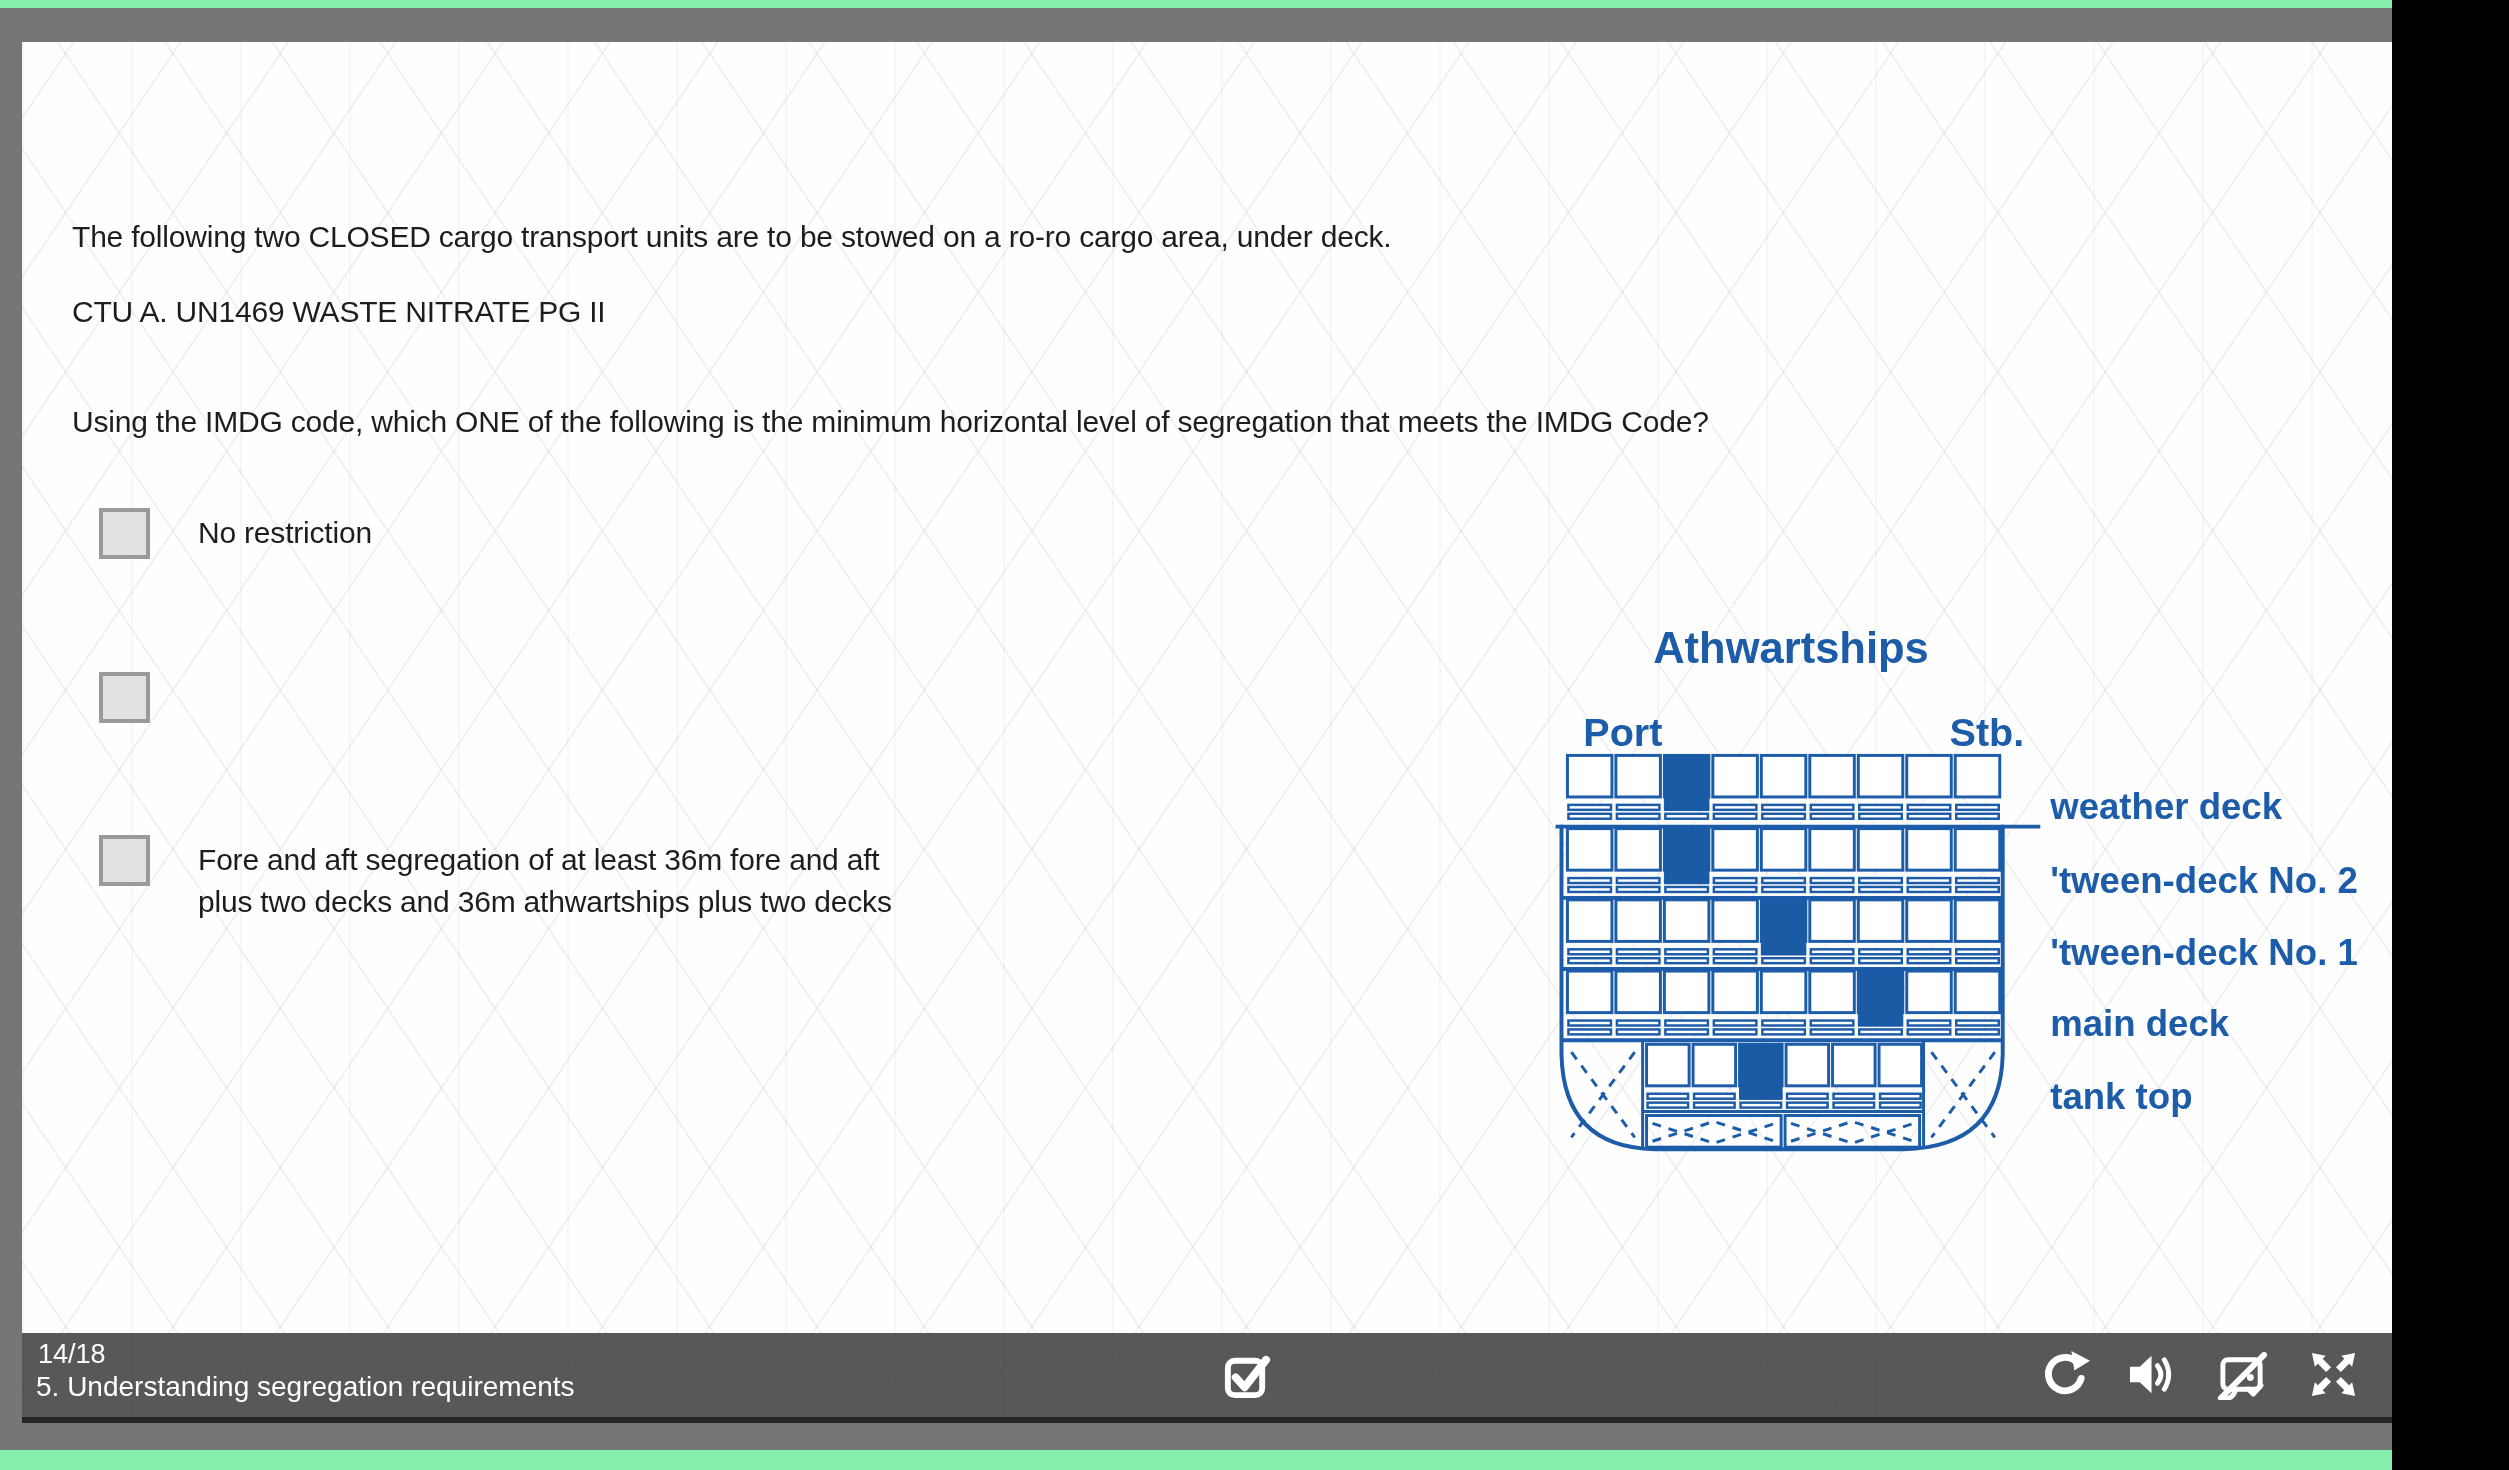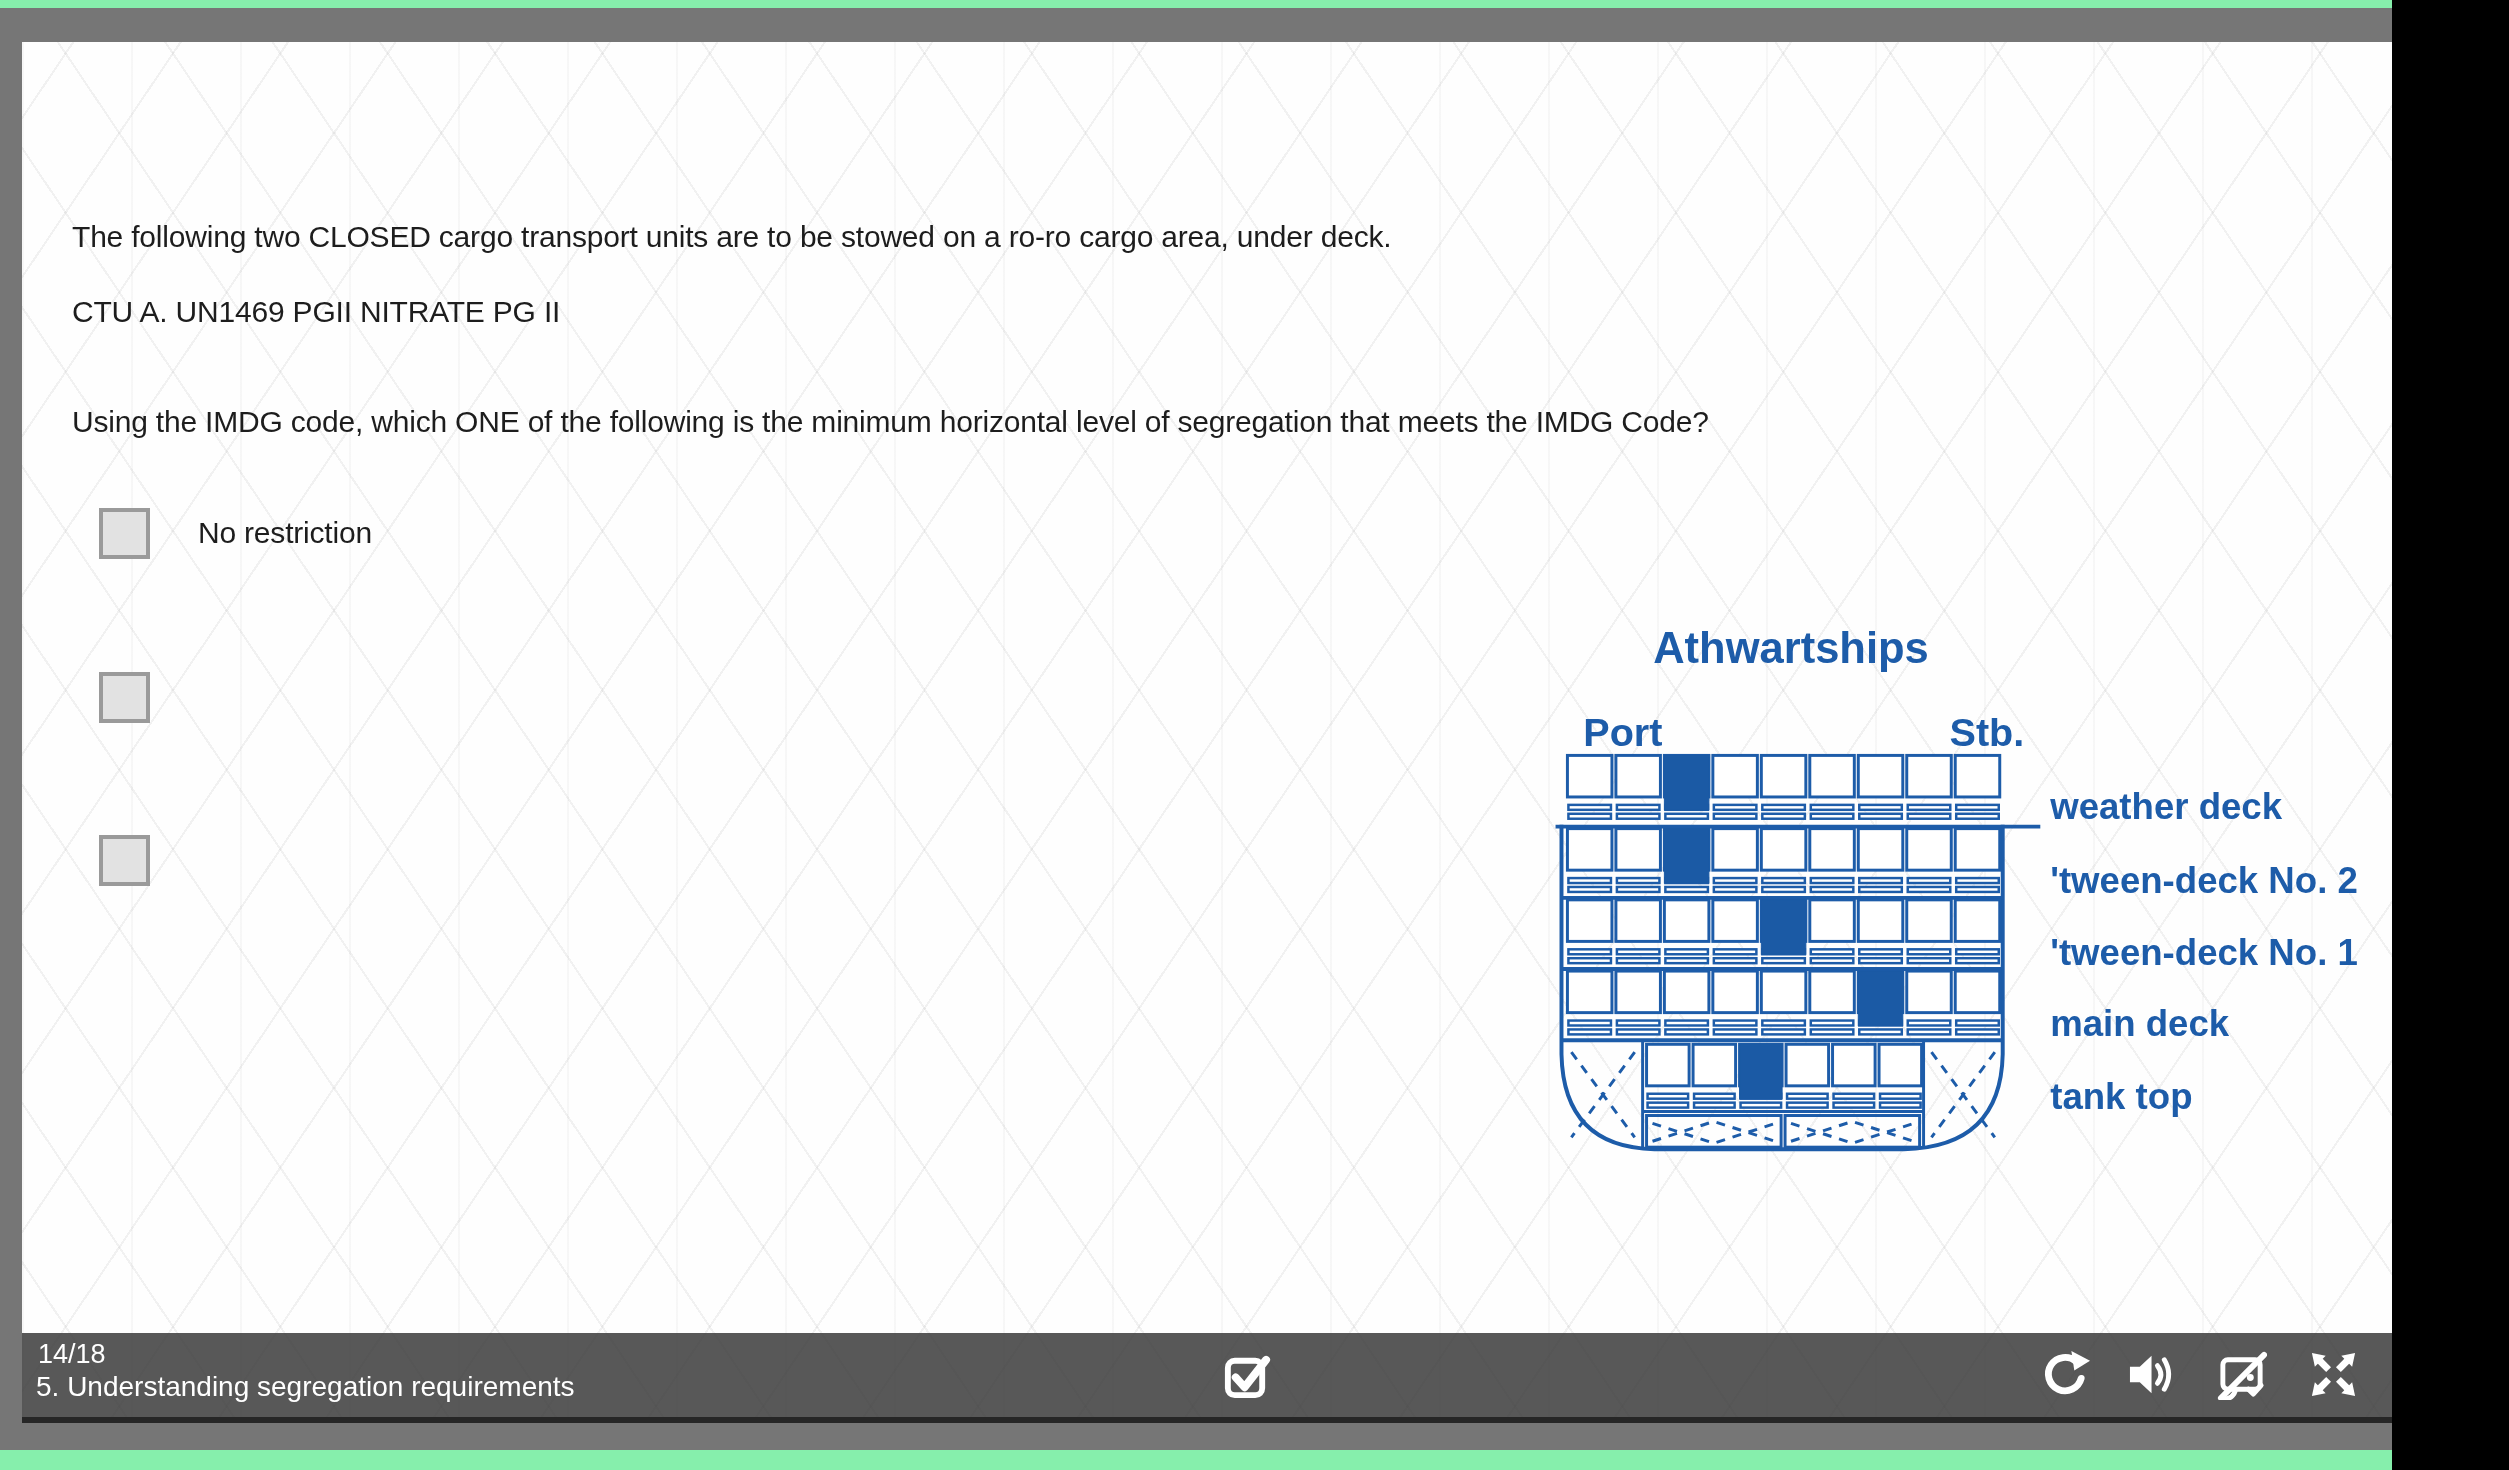--- a/index.html
+++ b/index.html
@@ -41,33 +41,35 @@
 </style>
 </head>
 <body>
 
 <div class="stage">
   <div class="frame"></div>
   <div class="slide">
 
     <div class="q-text q-intro">The following two CLOSED cargo transport units are to be stowed on a ro-ro cargo area, under deck.</div>
     <div class="q-text q-ctus">
-      <div>CTU A. UN1469 PGII NITRATE PG II</div>
+      <div>CTU A. UN1469 WASTE NITRATE PG II</div>
     </div>
     <div class="q-text q-prompt">Using the IMDG code, which ONE of the following is the minimum horizontal level of segregation that meets the IMDG Code?</div>
 
     <div class="option" style="top:466px">
       <div class="cb"></div>
       <div class="opt-label">No restriction</div>
     </div>
     <div class="option" style="top:630px">
       <div class="cb"></div>
     </div>
     <div class="option" style="top:793px">
       <div class="cb"></div>
+      <div class="opt-label">Fore and aft segregation of at least 36m fore and aft
+plus two decks and 36m athwartships plus two decks</div>
     </div>
 
     <svg class="diagram" width="842" height="554" viewBox="0 0 850 560">
       <text class="dblue dtitle" x="238" y="55" text-anchor="middle">Athwartships</text>
       <text class="dblue dside" x="28" y="138">Port</text>
       <text class="dblue dside" x="436" y="138" text-anchor="middle">Stb.</text>
 
       <path class="dline" d="M6,218 L6,450 Q8,544 100,546 L352,546 Q450,544 452,450 L452,218"></path>
 
       <line class="dline" x1="0" y1="220" x2="490" y2="220"></line>

